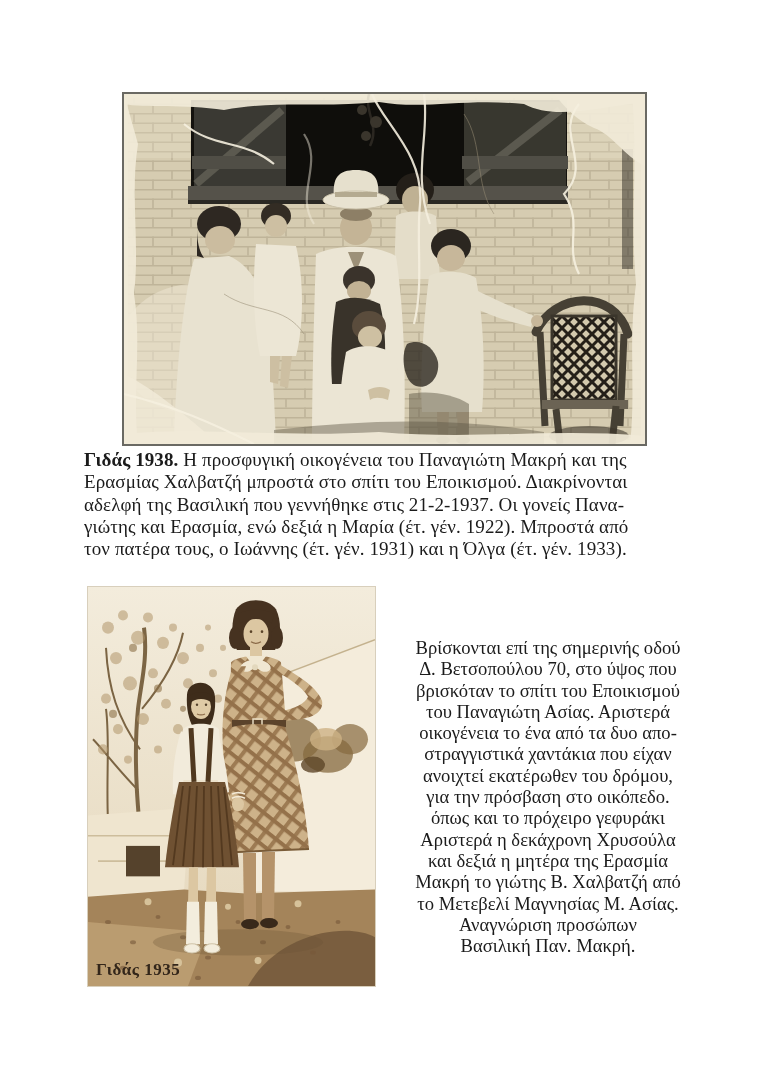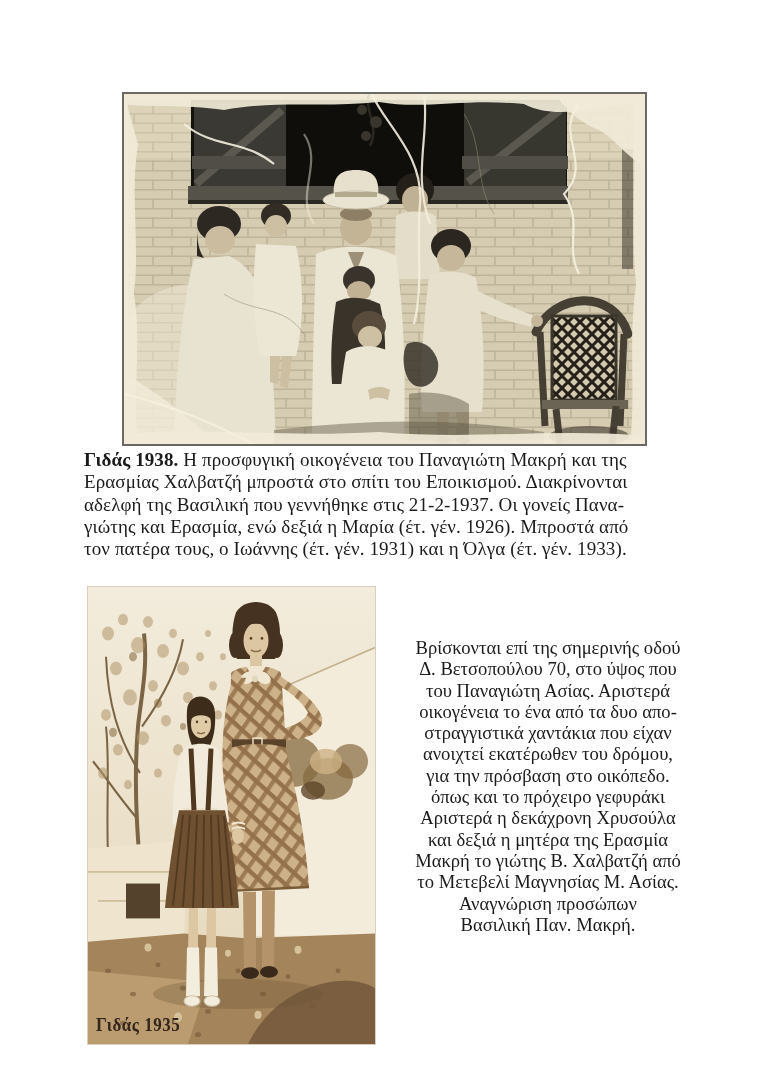--- a/index.html
+++ b/index.html
@@ -9,21 +9,21 @@
     color:var(--ink,#1b1b1b);
     font-family:"Liberation Serif","DejaVu Serif",serif;
     overflow:hidden;
   }
   .photo1938{
     position:absolute;left:122px;top:92px;width:521px;height:350px;
     border:2px solid var(--photo-border,#6a6963);
     background:#e7dfca;box-sizing:content-box;
   }
   .photo1935{
-    position:absolute;left:88px;top:587px;width:287px;height:457px;
+    position:absolute;left:88px;top:587px;width:287px;height:399px;
     background:#a16207;outline:1px solid #d8cfbc;
   }
   .photo1938 svg,.photo1935 svg{display:block;width:100%;height:100%;}
   .cap1938{
     position:absolute;left:84px;top:449px;width:598px;
     font-size:19px;line-height:22.3px;letter-spacing:.1px;
   }
   .cap1935{
     position:absolute;left:388px;top:637px;width:320px;
     font-size:18.6px;line-height:21.3px;text-align:center;
@@ -176,21 +176,21 @@
         <path d="M100 200 C130 220 160 210 180 240"></path>
       </g>
     </svg>
   </figure>
 
   <div class="cap1938">
     <div class="cap-line"><b>Γιδάς 1938.</b><span> Η προσφυγική οικογένεια του Παναγιώτη Μακρή και της</span></div>
     <div>
         <div class="cap-line">Ερασμίας Χαλβατζή μπροστά στο σπίτι του Εποικισμού. Διακρίνονται</div>
         <div class="cap-line">αδελφή της Βασιλική που γεννήθηκε στις 21-2-1937. Οι γονείς Πανα-</div>
-        <div class="cap-line">γιώτης και Ερασμία, ενώ δεξιά η Μαρία (έτ. γέν. 1926). Μπροστά από</div>
+        <div class="cap-line">γιώτης και Ερασμία, ενώ δεξιά η Μαρία (έτ. γέν. 1922). Μπροστά από</div>
         <div class="cap-line">τον πατέρα τους, ο Ιωάννης (έτ. γέν. 1931) και η Όλγα (έτ. γέν. 1933).</div>
       </div>
   </div>
 
   <figure class="photo1935" style="margin:0">
     <svg viewBox="0 0 287 393" preserveAspectRatio="none">
       <defs>
         <linearGradient id="sky" x1="0" y1="0" x2="0" y2="1">
           <stop offset="0" stop-color="#f3ecdc"></stop>
           <stop offset="1" stop-color="#e4d6ba"></stop>
@@ -345,20 +345,21 @@
       </g>
 
       <text x="8" y="382" font-size="17" font-weight="bold" fill="#33261a" font-family="Liberation Serif, DejaVu Serif, serif" letter-spacing=".5">Γιδάς 1935</text>
     </svg>
   </figure>
 
   <div class="cap1935">
     <div>
         <div class="cap-line">Βρίσκονται επί της σημερινής οδού</div>
         <div class="cap-line">Δ. Βετσοπούλου 70, στο ύψος που</div>
+        <div class="cap-line">βρισκόταν το σπίτι του Εποικισμού</div>
         <div class="cap-line">του Παναγιώτη Ασίας. Αριστερά</div>
         <div class="cap-line">οικογένεια το ένα από τα δυο απο-</div>
         <div class="cap-line">στραγγιστικά χαντάκια που είχαν</div>
         <div class="cap-line">ανοιχτεί εκατέρωθεν του δρόμου,</div>
         <div class="cap-line">για την πρόσβαση στο οικόπεδο.</div>
         <div class="cap-line">όπως και το πρόχειρο γεφυράκι</div>
         <div class="cap-line">Αριστερά η δεκάχρονη Χρυσούλα</div>
         <div class="cap-line">και δεξιά η μητέρα της Ερασμία</div>
         <div class="cap-line">Μακρή το γιώτης Β. Χαλβατζή από</div>
         <div class="cap-line">το Μετεβελί Μαγνησίας Μ. Ασίας.</div>

